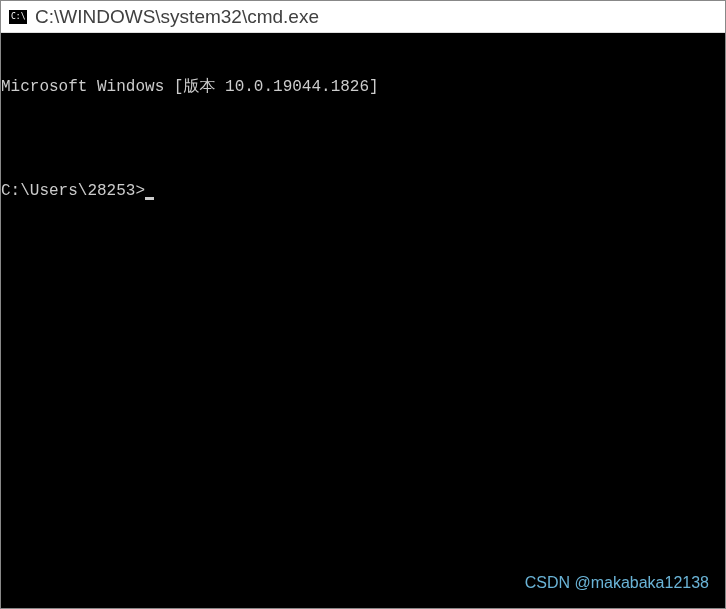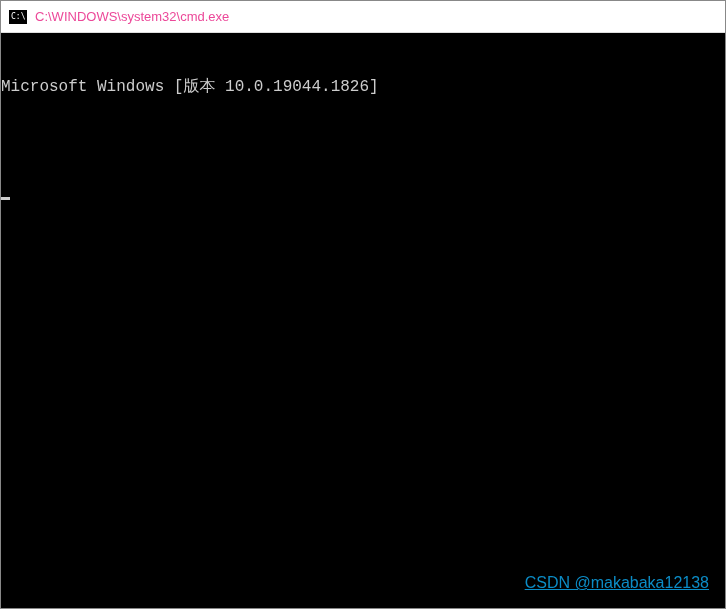--- a/index.html
+++ b/index.html
@@ -41,22 +41,22 @@
       padding-left: 2px;
       flex-shrink: 0;
     }
     .titlebar-icon-text {
       color: #ffffff;
       font-size: 8px;
       font-family: Consolas, monospace;
       line-height: 1;
     }
     .titlebar-title {
-      color: #ec4899;
-      font-size: 13px;
+      color: #404040;
+      font-size: 19px;
       white-space: nowrap;
     }
     .terminal {
       flex: 1;
       background: #000000;
       color: #cccccc;
       font-family: "NSimSun", "SimSun", Consolas, "Courier New", monospace;
       font-size: 16px;
       line-height: 1.3;
       padding: 2px 8px 0 0;
@@ -75,36 +75,35 @@
       width: 9px;
       height: 3px;
       background: #cccccc;
       vertical-align: bottom;
       margin-bottom: 1px;
     }
     .watermark {
       position: absolute;
       bottom: 14px;
       right: 16px;
-      color: #0ea5e9;
+      color: #7dd3fc;
       font-size: 16px;
       font-family: Arial, sans-serif;
       opacity: 0.85;
-      text-decoration: underline;
     }
   </style>
 </head>
 <body>
 
 <div class="window">
   <div class="titlebar">
     <div class="titlebar-icon">
       <span class="titlebar-icon-text">C:\</span>
     </div>
     <span class="titlebar-title">C:\WINDOWS\system32\cmd.exe</span>
   </div>
   <div class="terminal">
     <div class="terminal-line">Microsoft Windows [版本 10.0.19044.1826]</div>
     <div class="terminal-line"></div>
-    <div class="terminal-line"><span class="cursor"></span></div>
+    <div class="terminal-line"><span class="prompt-line">C:\Users\28253&gt;</span><span class="cursor"></span></div>
     <div class="watermark">CSDN @makabaka12138</div>
   </div>
 </div>
 
 </body></html>

